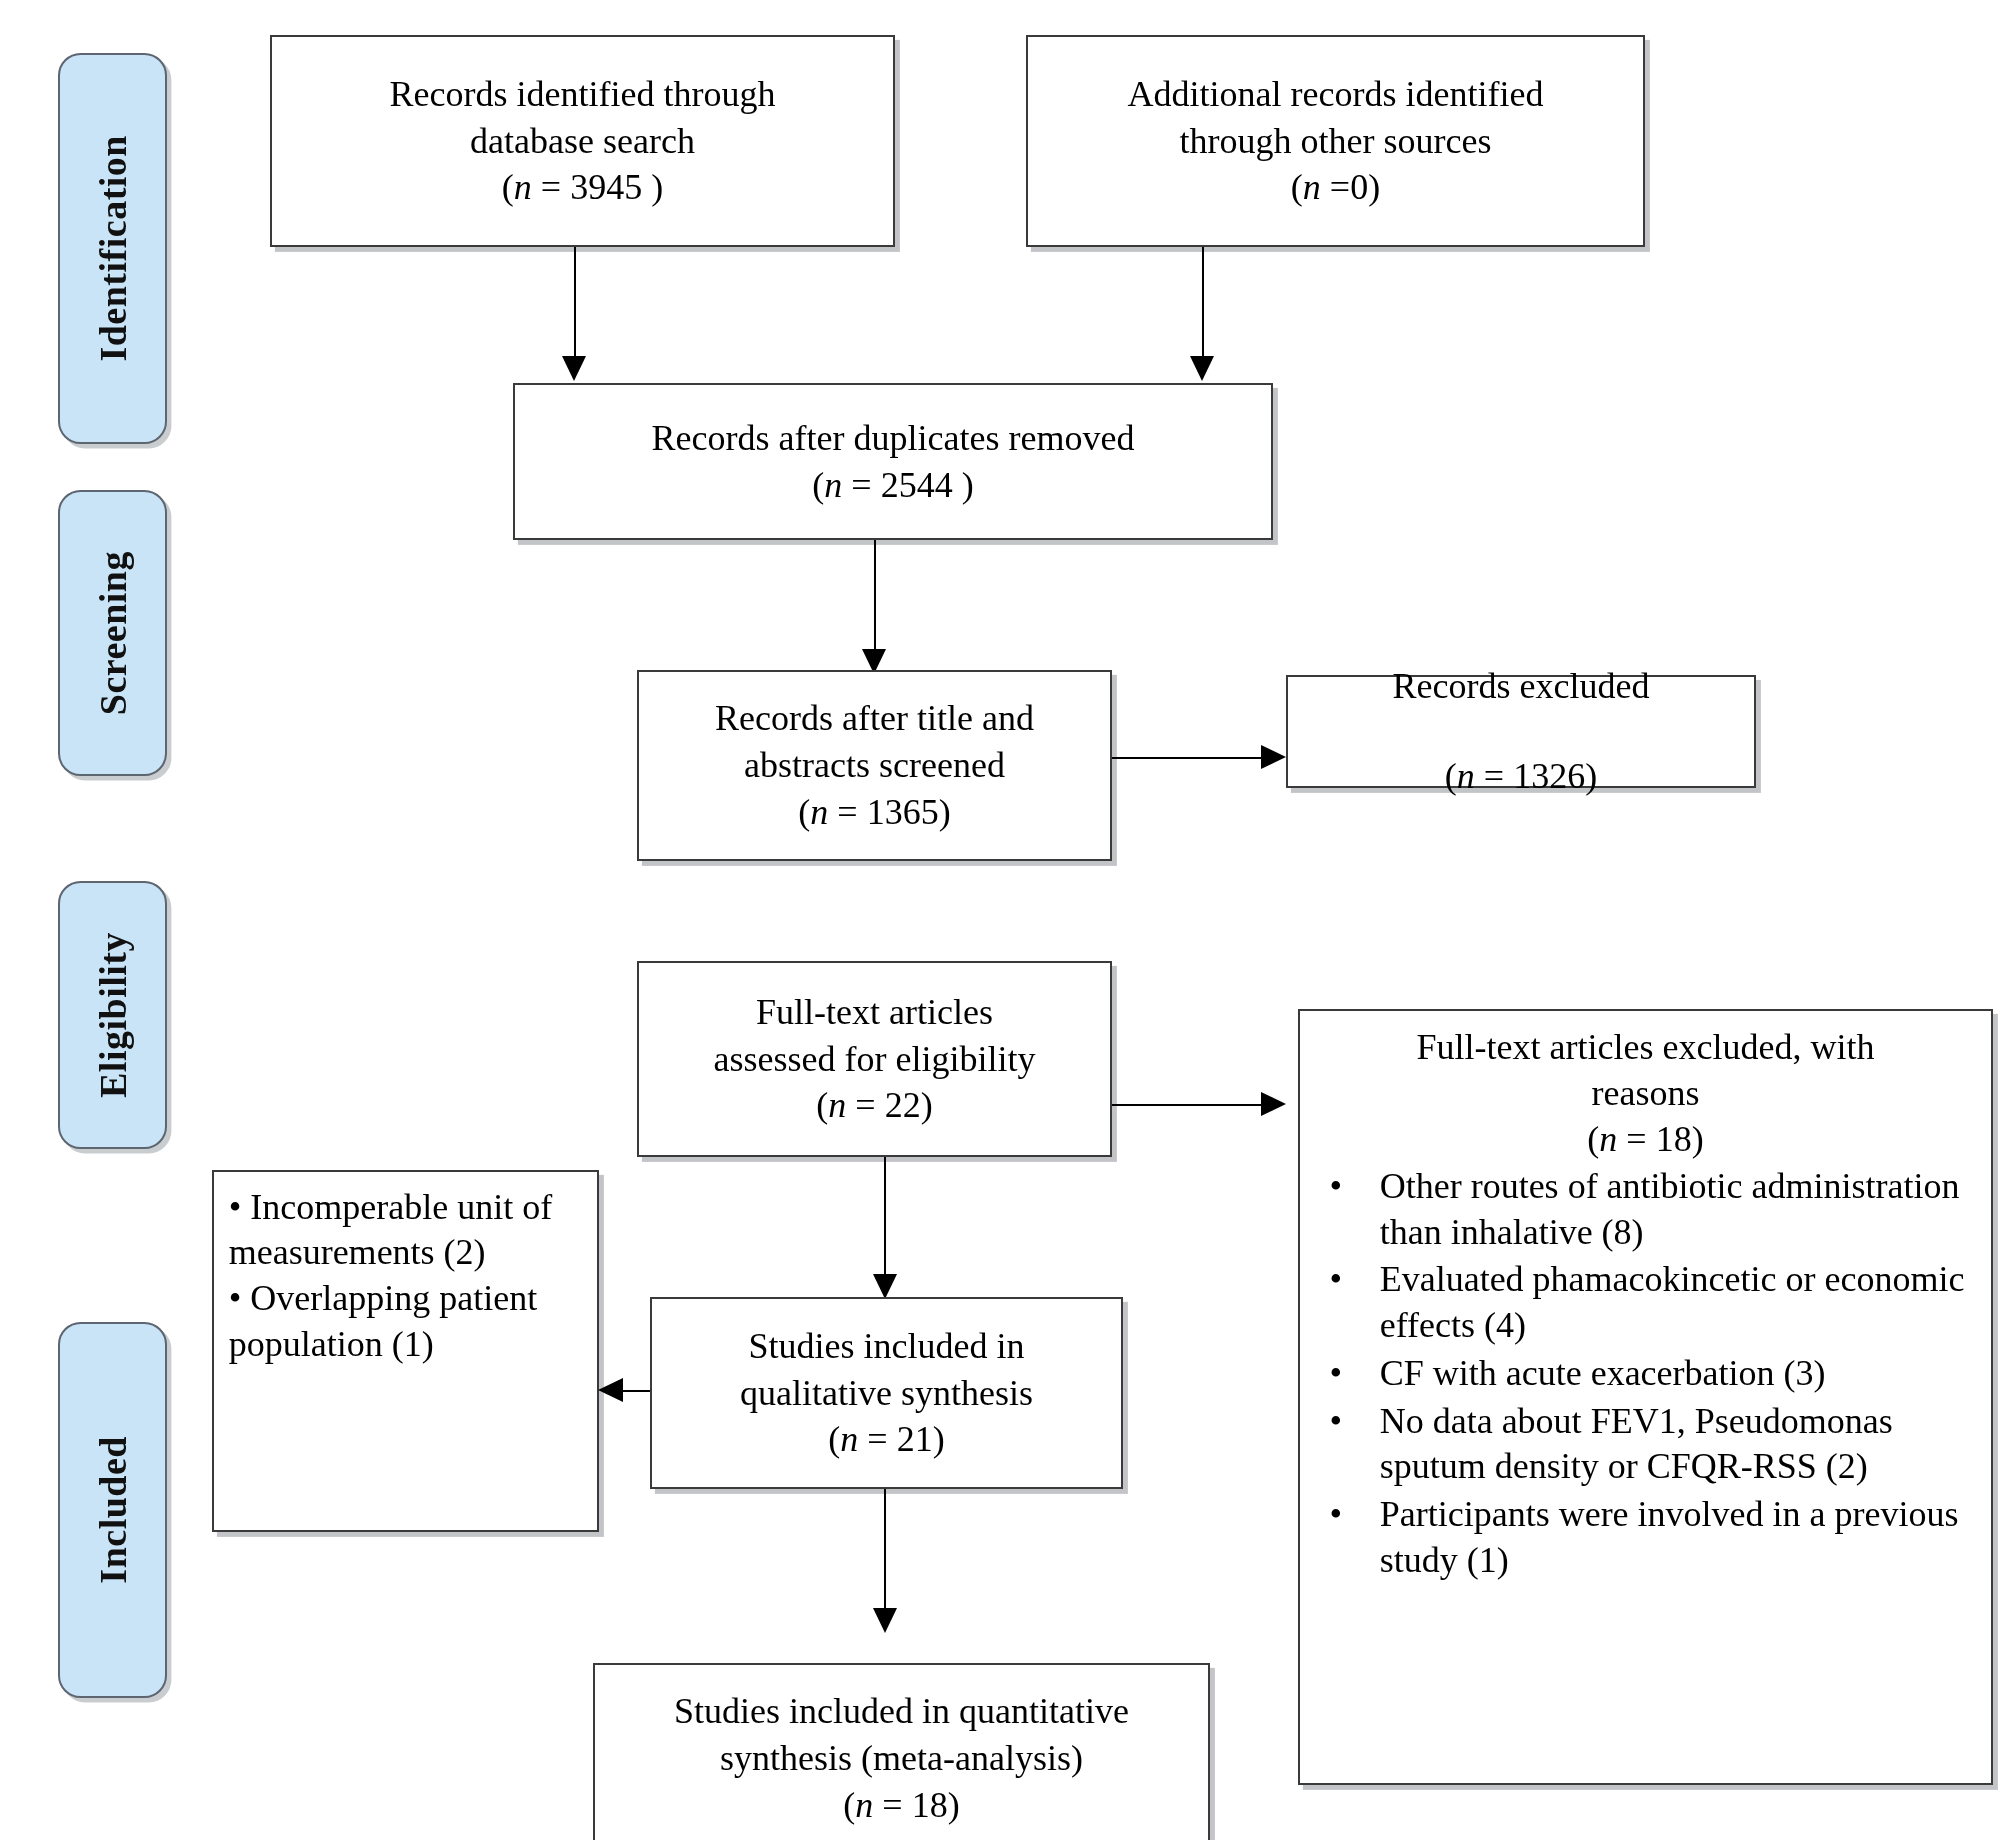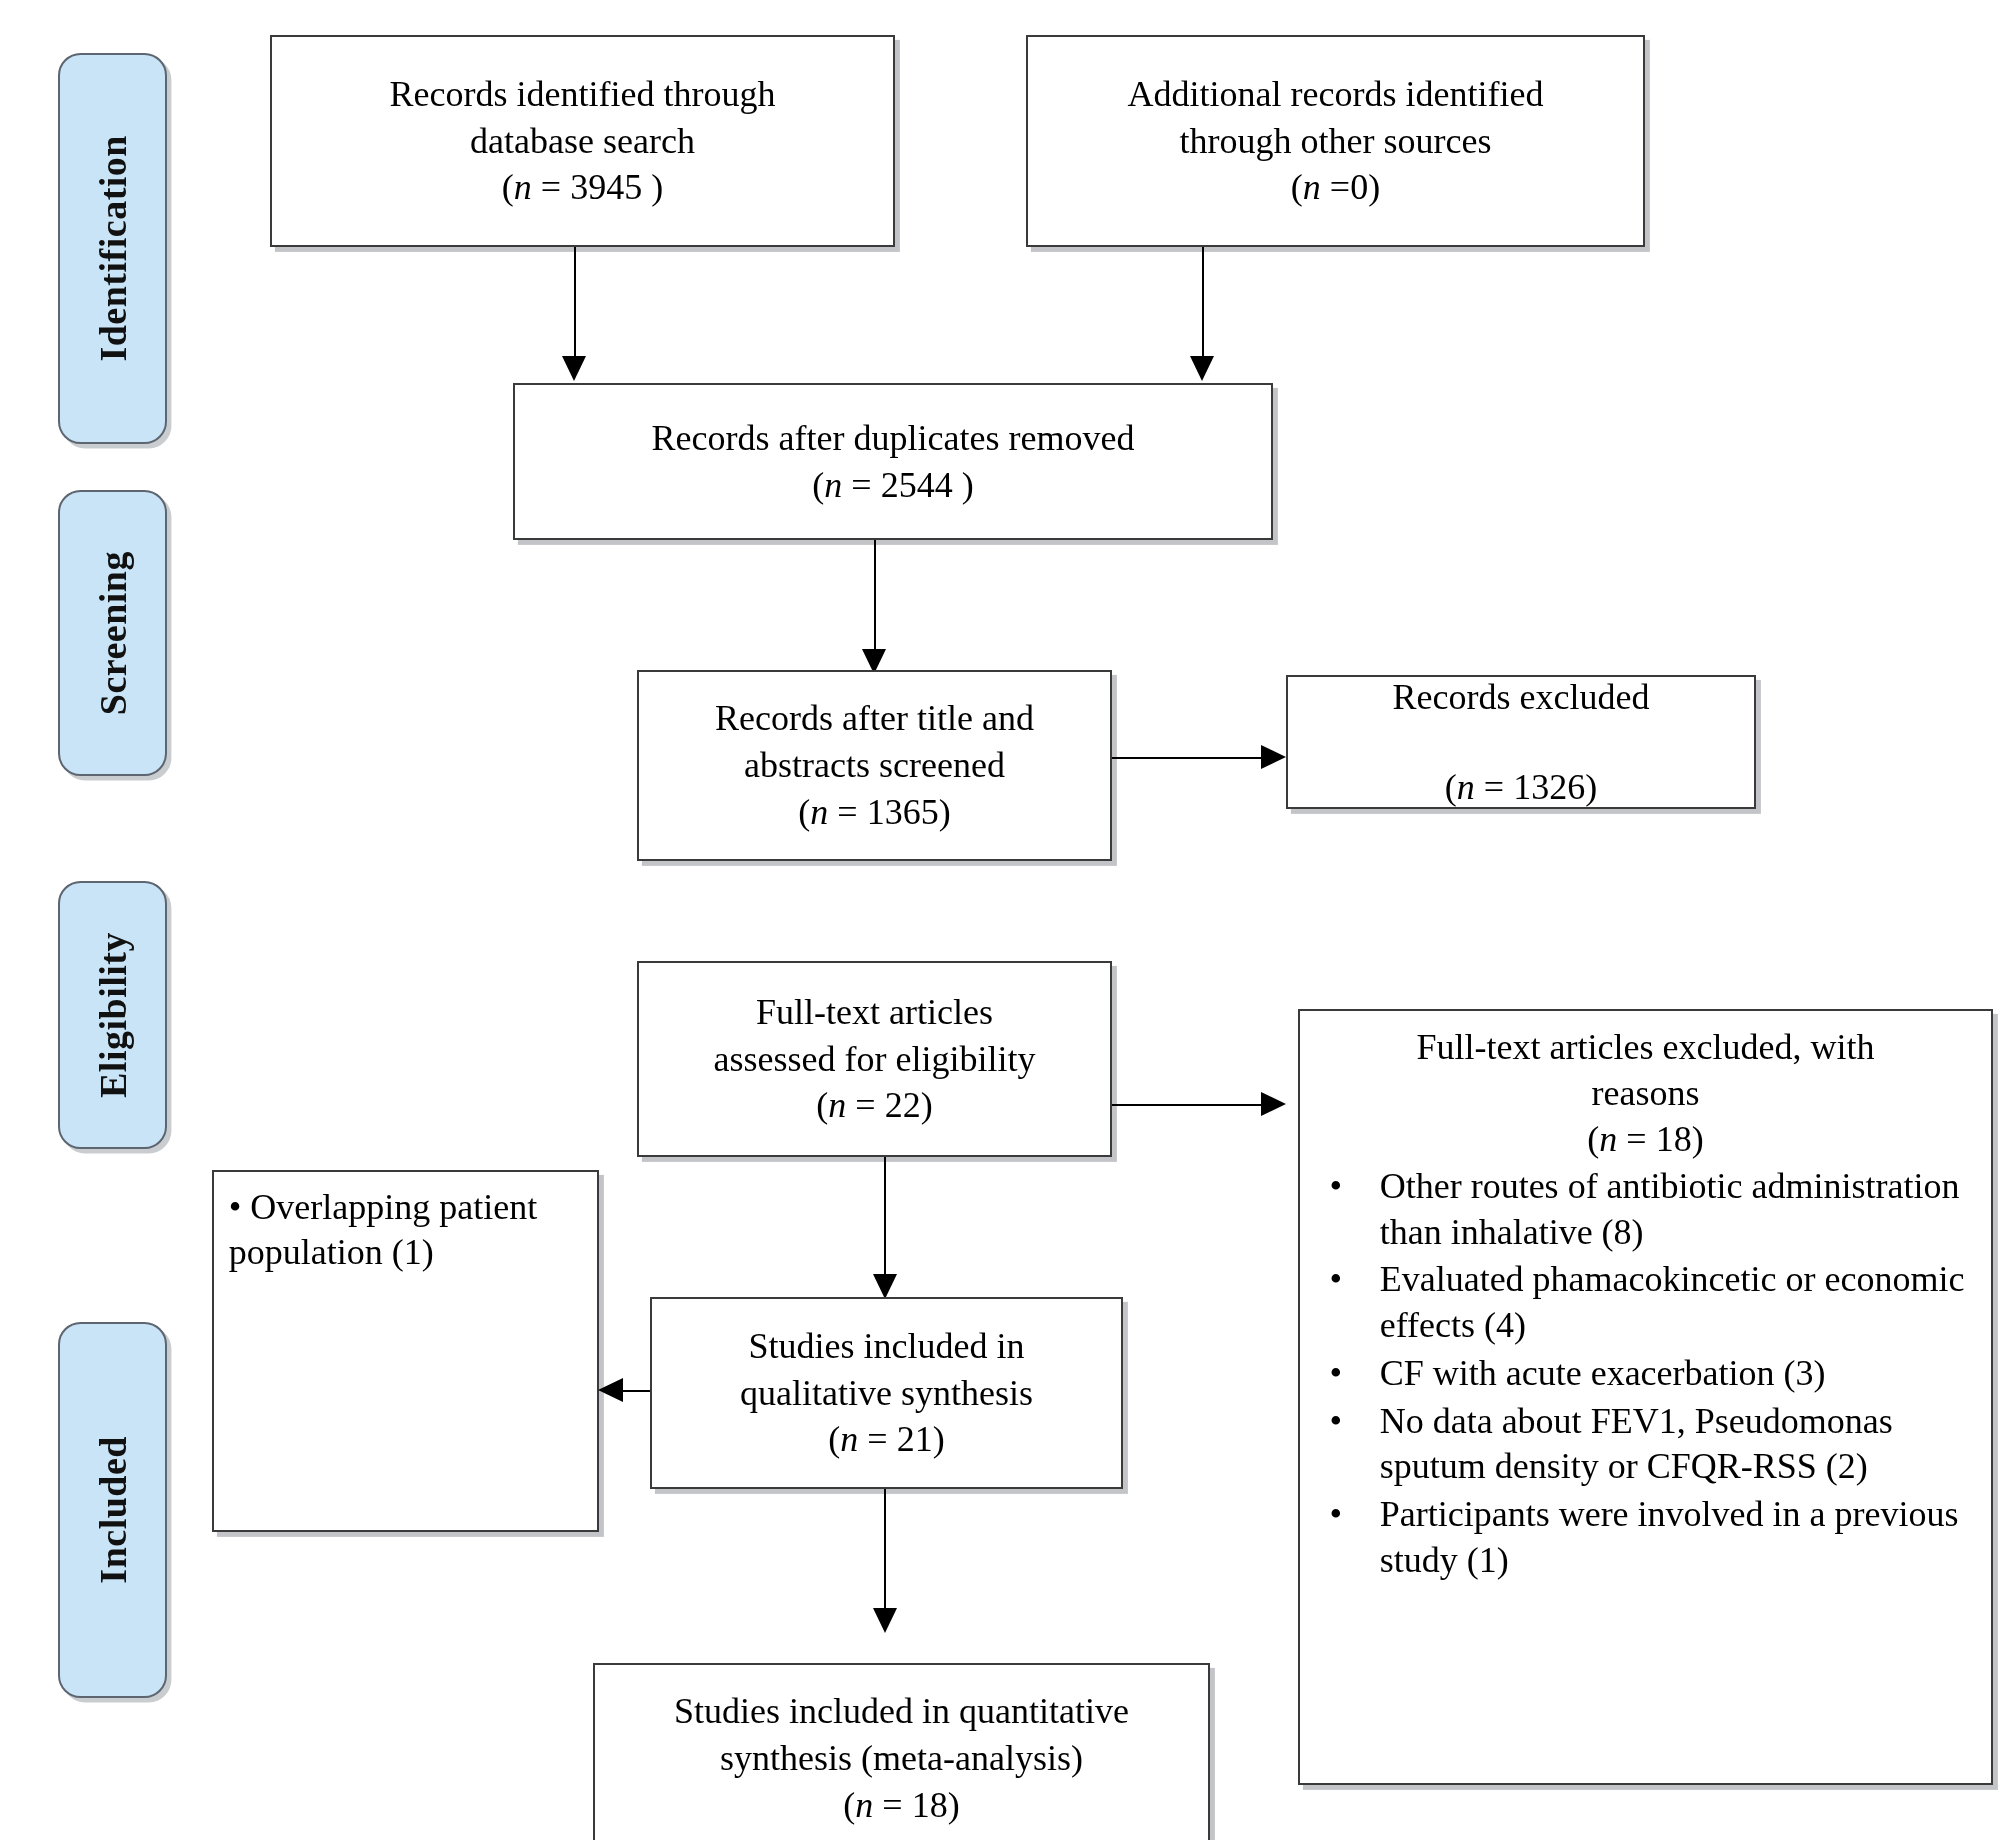--- a/index.html
+++ b/index.html
@@ -190,21 +190,21 @@
 
   <div class="flow-box" style="left:637px; top:670px; width:475px; height:191px;">
     <div class="line">Records after title and</div>
     <div class="line">abstracts screened</div>
     <div class="line"><span>(</span><span class="nital">n</span><span> = 1365)</span></div>
   </div>
 
   <div class="hline" style="left:1112px; top:757px; width:152px;"></div>
   <div class="arrow-right" style="left:1261px; top:745px;"></div>
 
-  <div class="flow-box" style="left:1286px; top:675px; width:470px; height:134px;gap:43px;">
+  <div class="flow-box" style="left:1286px; top:675px; width:470px; height:113px;gap:43px;">
     <div class="line">Records excluded</div>
     <div class="line"><span>(</span><span class="nital">n</span><span> = 1326)</span></div>
   </div>
 
   <div class="flow-box" style="left:637px; top:961px; width:475px; height:196px;">
     <div class="line">Full-text articles</div>
     <div class="line">assessed for eligibility</div>
     <div class="line"><span>(</span><span class="nital">n</span><span> = 22)</span></div>
   </div>
 
@@ -239,20 +239,23 @@
       </li>
     </ul>
   </div>
 
   <div class="vline" style="left:884px; top:1157px; height:120px;"></div>
   <div class="arrow-down" style="left:873px; top:1274px;"></div>
 
   <div class="note-box" style="left:212px; top:1170px; width:387px; height:362px;">
     <ul class="bullet-list inline-bul">
       <li>
+        <span>• Incomperable unit of measurements (2)</span>
+      </li>
+      <li>
         <span>• Overlapping patient population (1)</span>
       </li>
     </ul>
   </div>
 
   <div class="hline" style="left:623px; top:1390px; width:29px;"></div>
   <div class="arrow-left" style="left:598px; top:1378px;"></div>
 
   <div class="flow-box" style="left:650px; top:1297px; width:473px; height:192px;">
     <div class="line">Studies included in</div>

